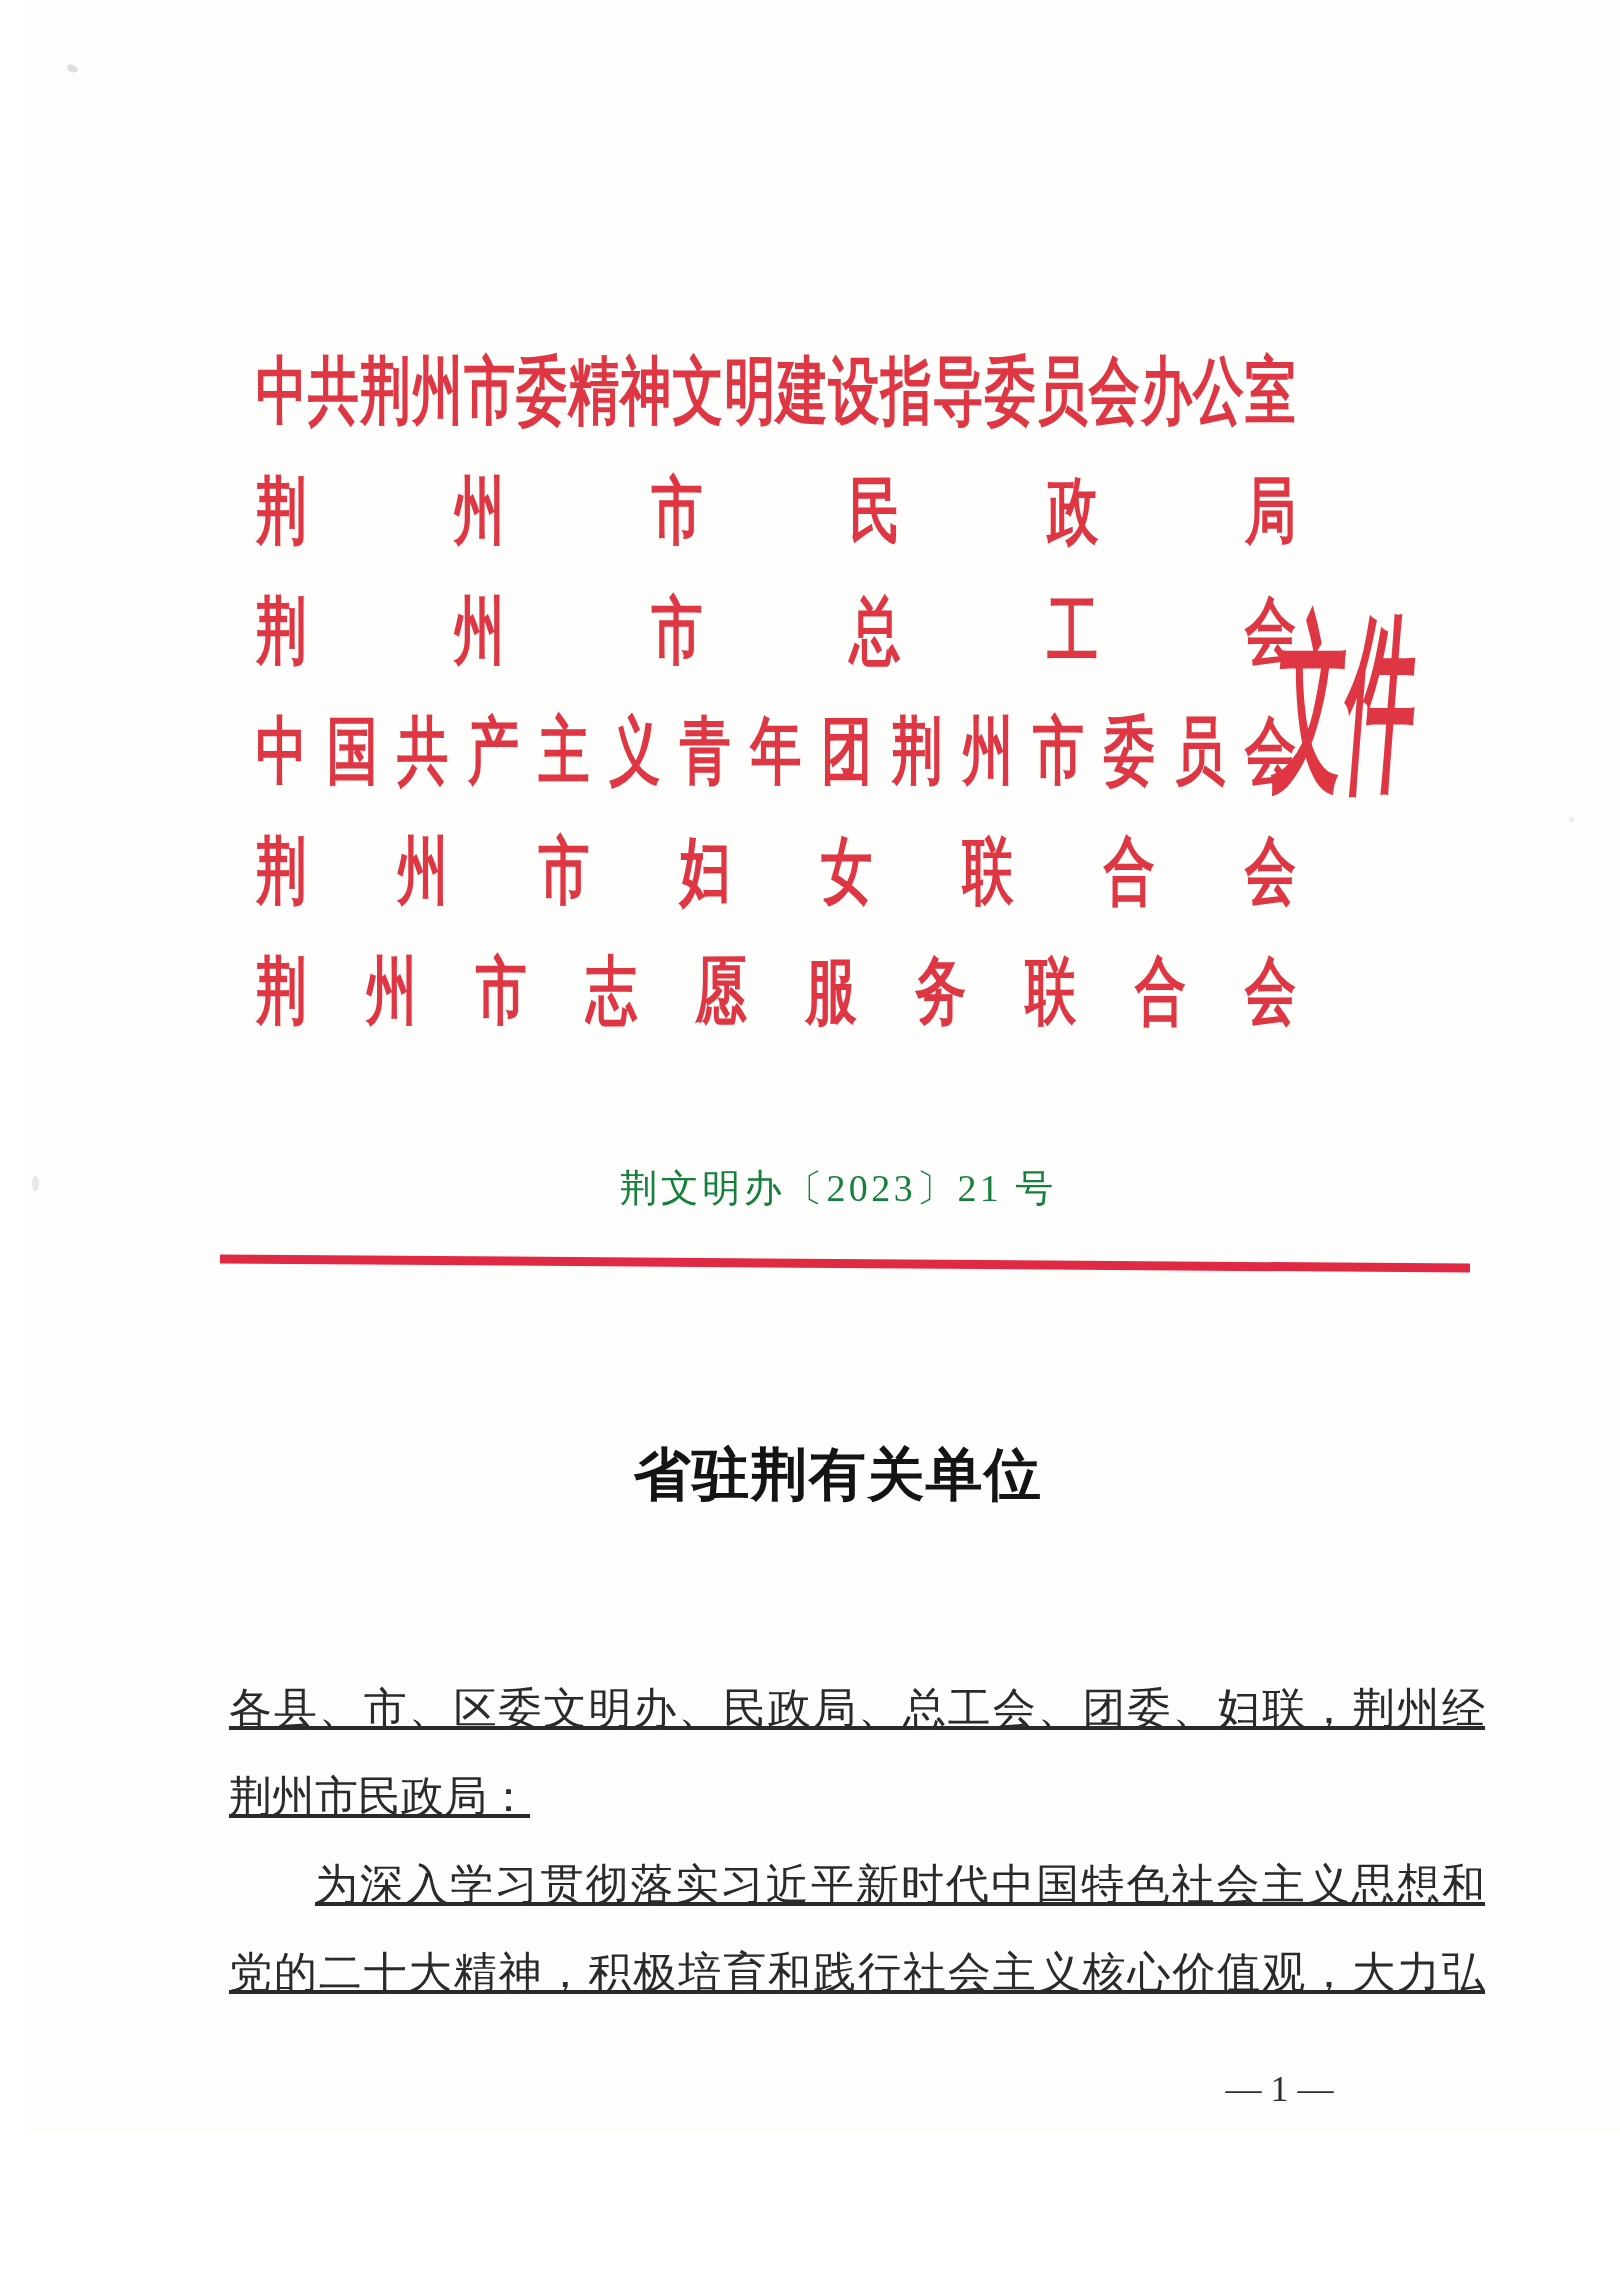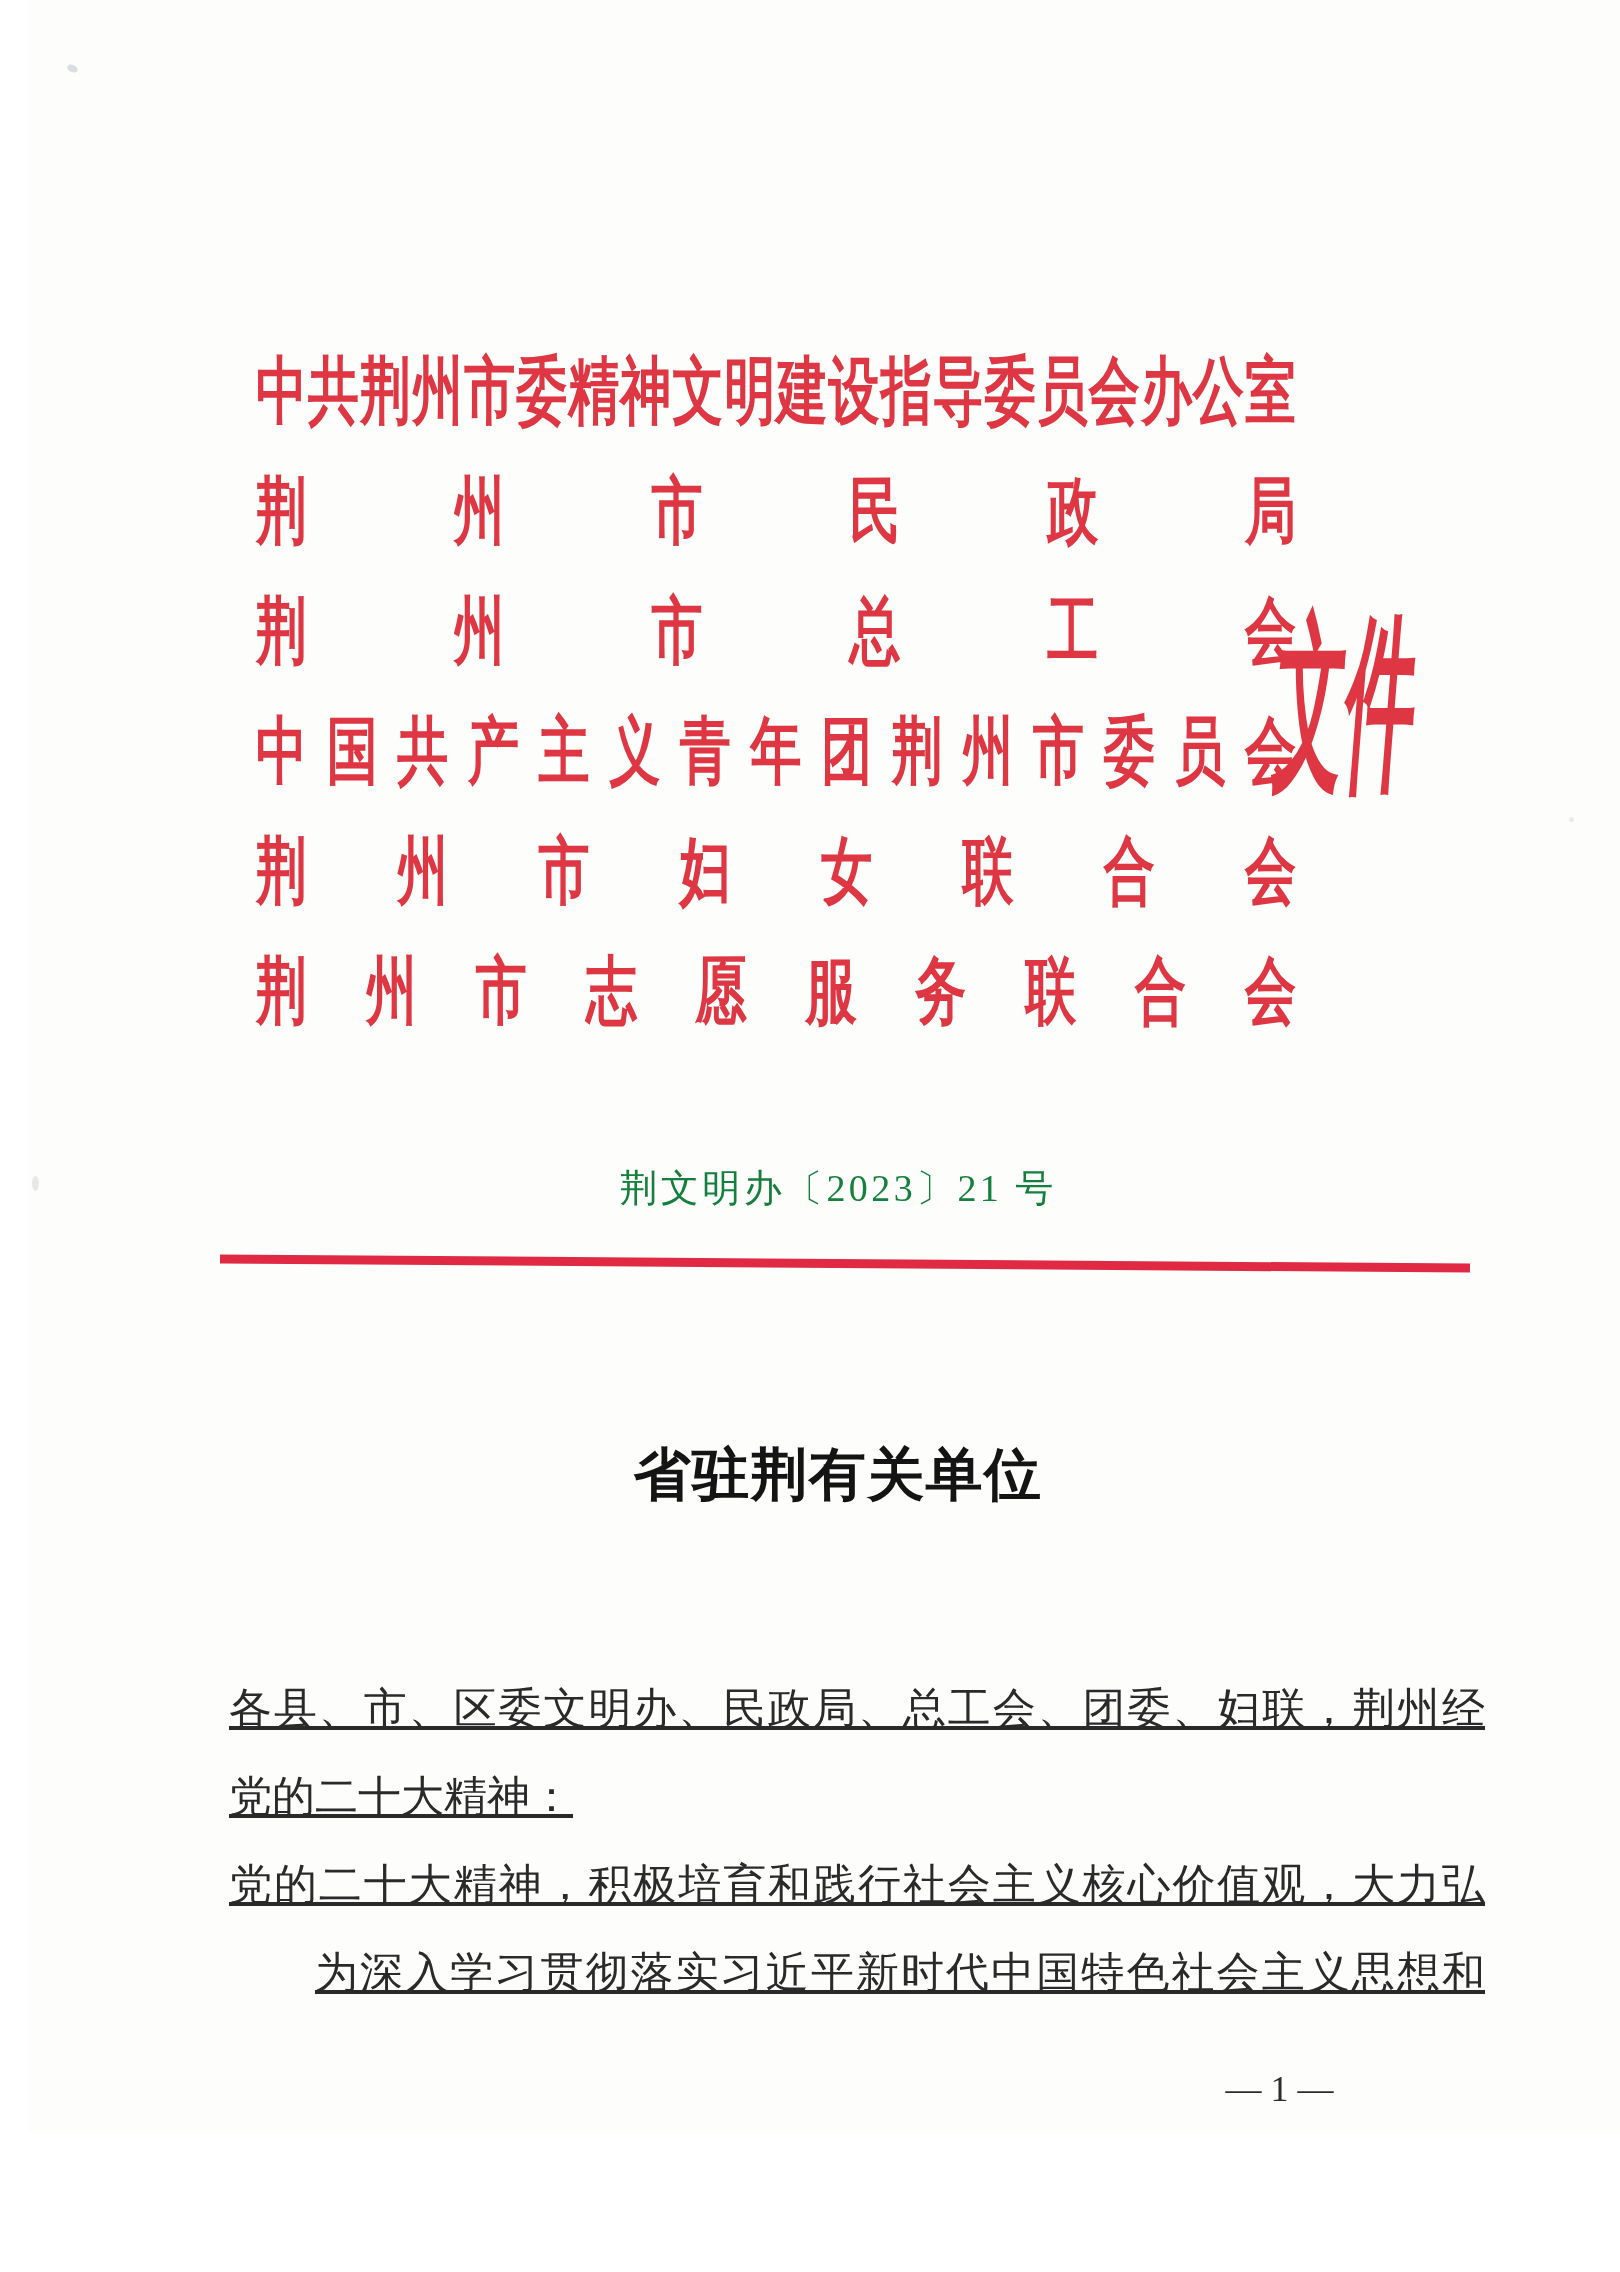--- a/index.html
+++ b/index.html
@@ -156,23 +156,23 @@
   <div class="doc-number">荆文明办〔2023〕21 号</div>
 
   <div class="red-divider"></div>
 
   <div class="doc-title">
     <div>省驻荆有关单位</div>
   </div>
 
   <div class="doc-body">
     <div class="body-line">各县、市、区委文明办、民政局、总工会、团委、妇联，荆州经</div>
-    <div class="body-line short">党的二十大精神：</div>
+    <div class="body-line short">荆州市民政局：</div>
+    <div class="body-line indent">为深入学习贯彻落实习近平新时代中国特色社会主义思想和</div>
     <div class="body-line">党的二十大精神，积极培育和践行社会主义核心价值观，大力弘</div>
-    <div class="body-line indent">为深入学习贯彻落实习近平新时代中国特色社会主义思想和</div>
   </div>
 
   <div class="page-number">— 1 —</div>
 
   <div class="speck s1"></div>
   <div class="speck s2"></div>
   <div class="speck s3"></div>
 
 </div>
 

